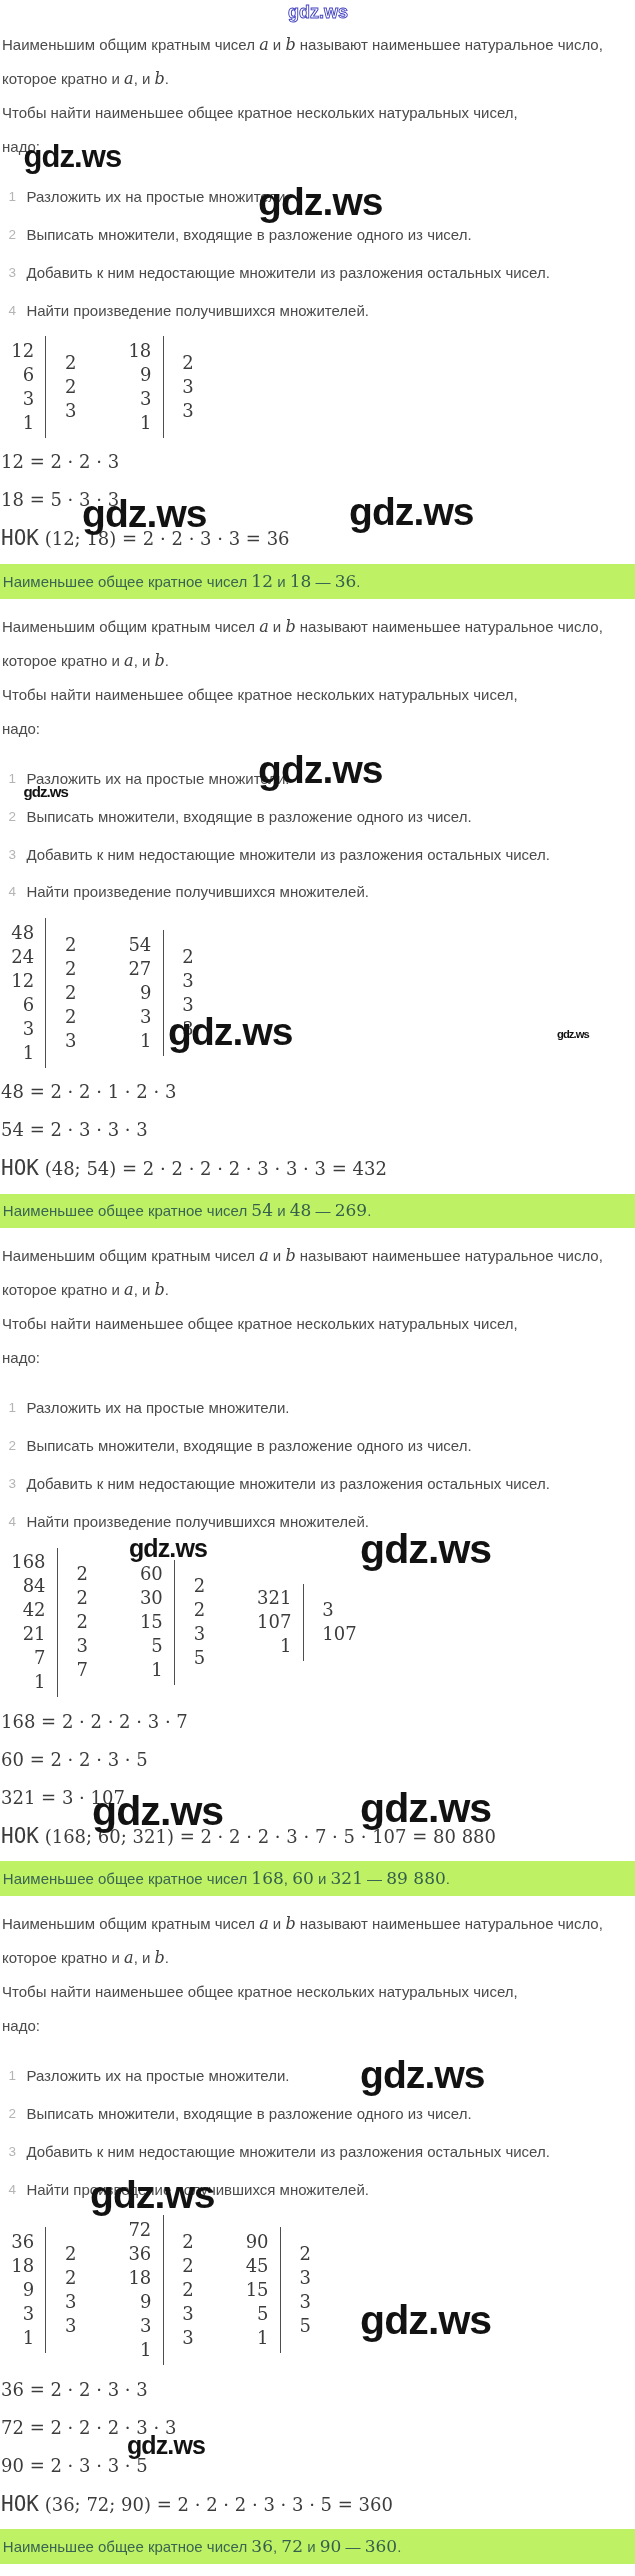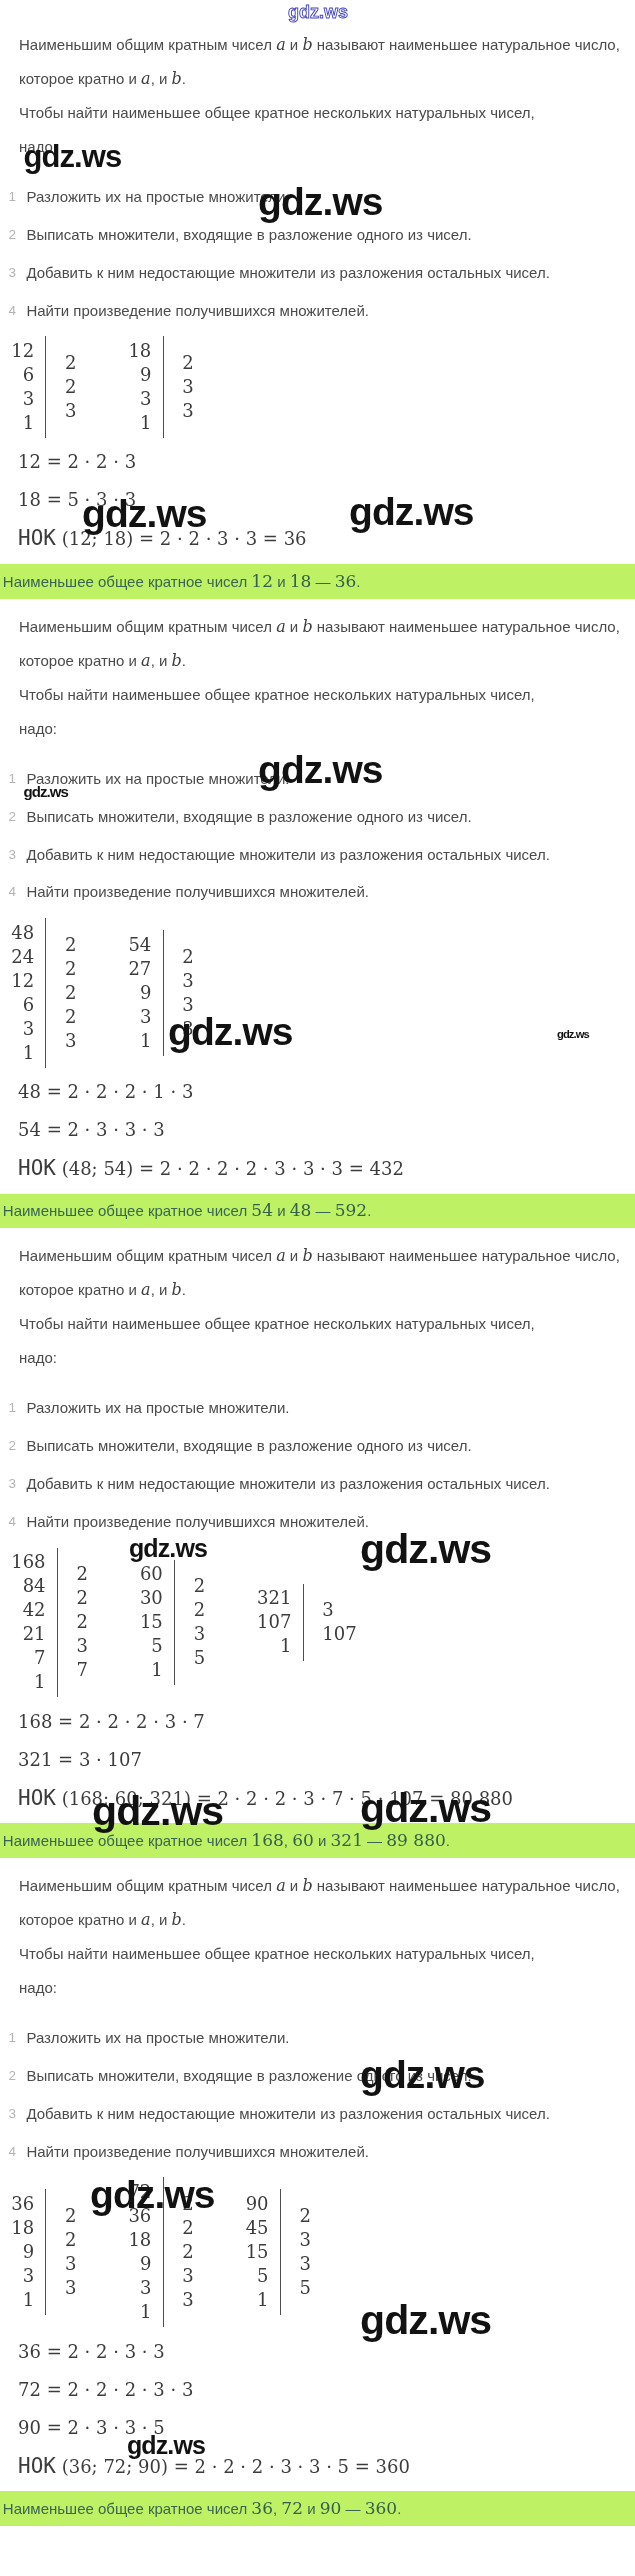--- a/index.html
+++ b/index.html
@@ -11,21 +11,21 @@
     overflow:hidden;
     font-family:"Liberation Sans", sans-serif;
     color:#4b4b4b;
   }
   .content { position:relative; padding-top:28px; z-index:1; }
 
   .para {
     font-size:15px;
     line-height:34px;
     margin:0;
-    padding-left:19px;
+    padding-left:2px;
     max-width:618px;
     color:#4b4b4b;
   }
   .para .var {
     font-family:"DejaVu Serif", serif;
     font-style:italic;
     font-size:16px;
     color:#3e3e3e;
   }
   .steps { margin:15px 0 5.6px 0; }
@@ -71,21 +71,21 @@
     font-size:18px;
     color:#3c3c3c;
   }
   .ffac { line-height:24px; }
 
   .equation {
     font-family:"DejaVu Serif", serif;
     font-size:18px;
     line-height:38px;
     color:#3c3c3c;
-    padding-left:18px;
+    padding-left:1px;
   }
   .lcm-label {
     font-family:"DejaVu Sans Mono", monospace;
     font-size:21px;
     color:#3c3c3c;
   }
 
   .result {
     background:#bef264;
     color:#3a6553;
@@ -228,24 +228,24 @@
               <div class="fnum">1</div>
             </div>
             <div class="ffacs">
               <div class="ffac">2</div>
               <div class="ffac">3</div>
               <div class="ffac">3</div>
               <div class="ffac">3</div>
             </div>
           </div>
         </div>
-        <div class="equation">48 = 2 · 2 · 2 · 1 · 3</div>
+        <div class="equation">48 = 2 · 2 · 1 · 2 · 3</div>
         <div class="equation">54 = 2 · 3 · 3 · 3</div>
         <div class="equation"><span class="lcm-label">НОК</span> <span class="lcm-rest">(48; 54)  =  2 · 2 · 2 · 2 · 3 · 3 · 3 = 432</span></div>
-        <div class="result">Наименьшее общее кратное чисел <span class="num">54</span> и <span class="num">48</span> — <span class="num">592</span>.</div>
+        <div class="result">Наименьшее общее кратное чисел <span class="num">54</span> и <span class="num">48</span> — <span class="num">269</span>.</div>
       </section>
       <section class="section">
         <p class="para">Наименьшим общим кратным чисел <i class="var">a</i> и <i class="var">b</i> называют наименьшее натуральное число, которое кратно и <i class="var">a</i>, и <i class="var">b</i>.</p>
         <p class="para">Чтобы найти наименьшее общее кратное нескольких натуральных чисел,</p>
         <p class="para">надо:</p>
         <div class="steps">
           <div class="step">
             <span class="step-num">1</span>
             <span class="step-text">Разложить их на простые множители.</span>
           </div>
@@ -301,20 +301,21 @@
               <div class="fnum">107</div>
               <div class="fnum">1</div>
             </div>
             <div class="ffacs">
               <div class="ffac">3</div>
               <div class="ffac">107</div>
             </div>
           </div>
         </div>
         <div class="equation">168 = 2 · 2 · 2 · 3 · 7</div>
+        <div class="equation">60 = 2 · 2 · 3 · 5</div>
         <div class="equation">321 = 3 · 107</div>
         <div class="equation"><span class="lcm-label">НОК</span> <span class="lcm-rest">(168; 60; 321) =  2 · 2 · 2 · 3 · 7 · 5 · 107 = 80 880</span></div>
         <div class="result">Наименьшее общее кратное чисел <span class="num">168</span>, <span class="num">60</span> и <span class="num">321</span> — <span class="num">89 880</span>.</div>
       </section>
       <section class="section">
         <p class="para">Наименьшим общим кратным чисел <i class="var">a</i> и <i class="var">b</i> называют наименьшее натуральное число, которое кратно и <i class="var">a</i>, и <i class="var">b</i>.</p>
         <p class="para">Чтобы найти наименьшее общее кратное нескольких натуральных чисел,</p>
         <p class="para">надо:</p>
         <div class="steps">
           <div class="step">

